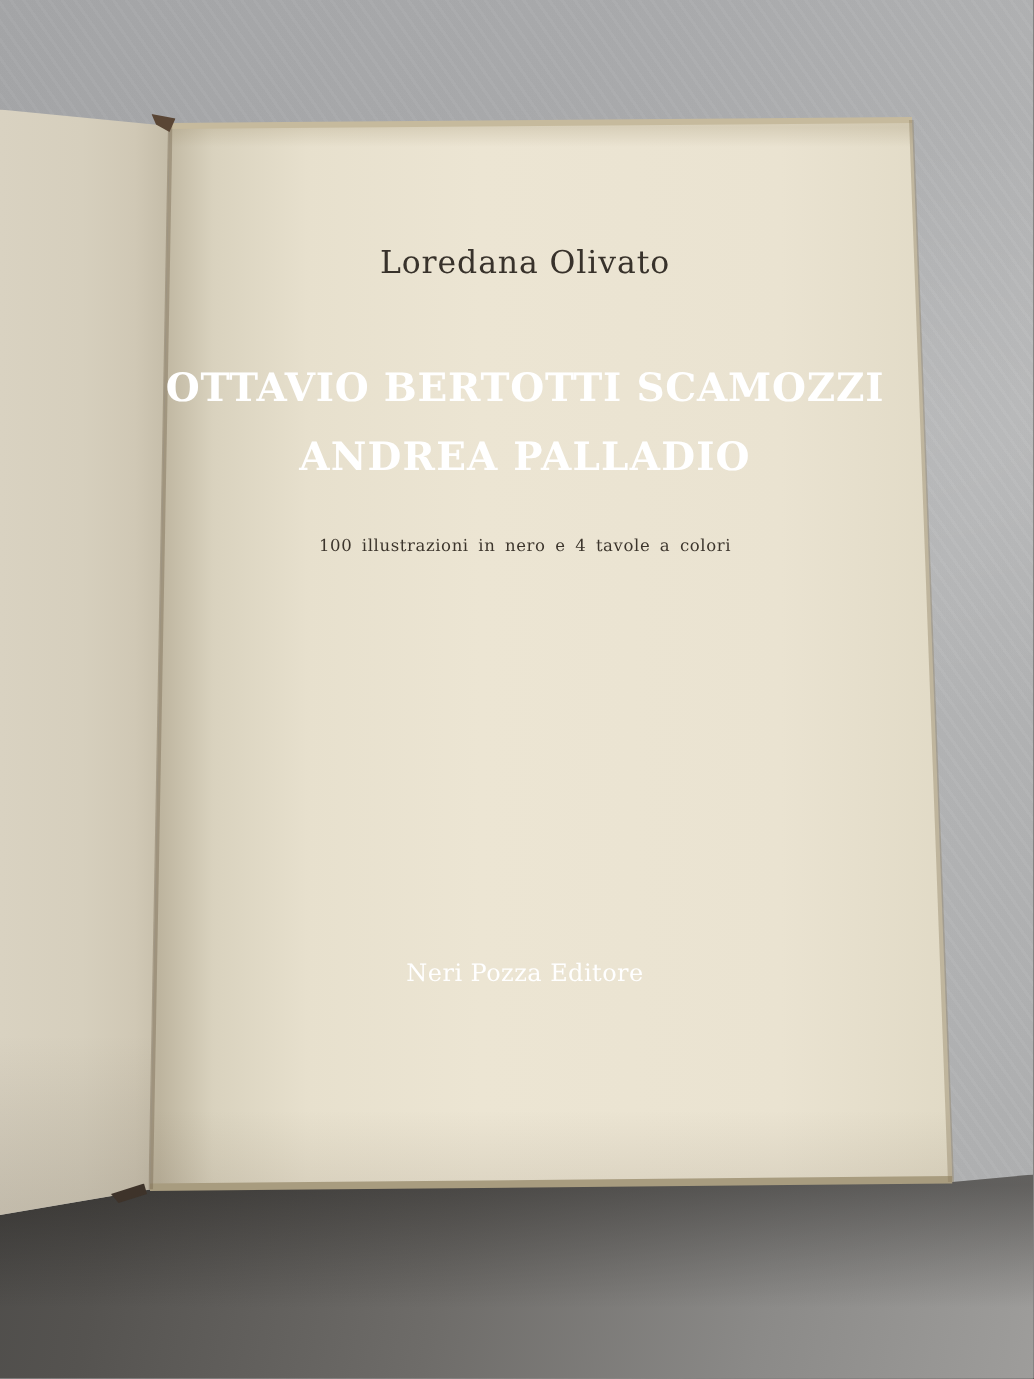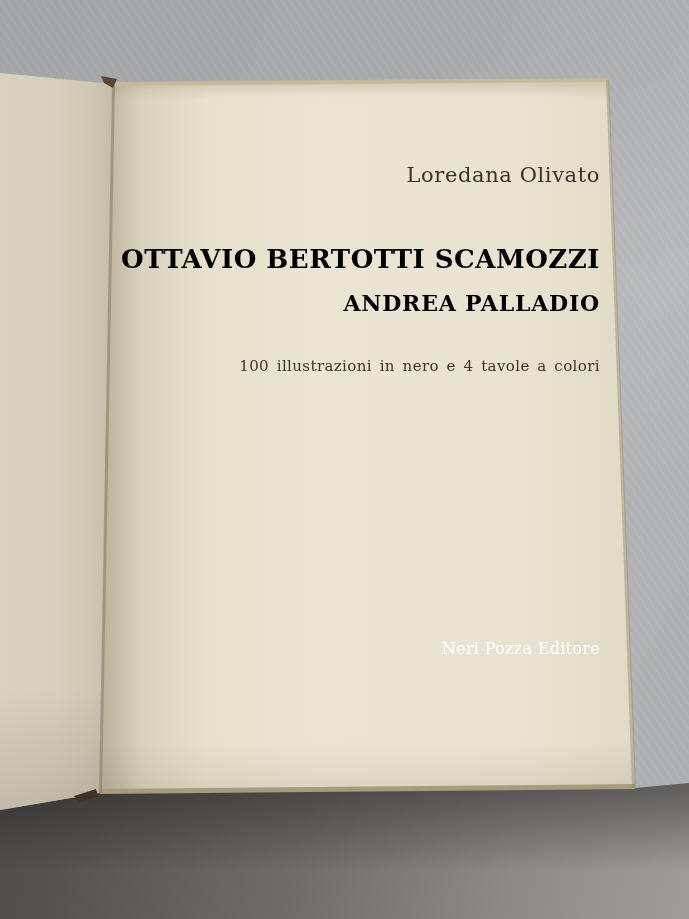--- a/index.html
+++ b/index.html
@@ -46,28 +46,28 @@
       linear-gradient(90deg, #bdb49e 106px, #d9d2be 142px, #e7e0cd 205px, #ece5d3 320px, #eae3d1 520px, #e1dac6 632px);
   }
   .edge-top    { clip-path: polygon(113px 82px, 608px 78px, 608px 82px, 113px 86px); background: #c6ba9d; }
   .edge-bottom { clip-path: polygon(100px 789px, 635px 784px, 635px 789px, 100px 794px); background: #a89c7f; }
   .edge-right  { clip-path: polygon(606px 80px, 609px 80px, 636px 788px, 632px 788px); background: rgba(140,125,95,0.40); }
   .gutter-line { clip-path: polygon(112px 84px, 115px 84px, 102px 793px, 99px 793px); background: rgba(110,95,70,0.38); }
   .notch-top    { clip-path: polygon(101px 76px, 117px 79px, 113px 88px, 104px 83px); background: #5a4635; }
   .notch-bottom { clip-path: polygon(74px 796px, 96px 789px, 98px 796px, 79px 802px); background: #3e332a; }
 
   
-  .page-content { position: absolute; left: 100px; top: 0; width: 500px; height: 919px; text-align: right; }
+  .page-content { position: absolute; left: 100px; top: 0; width: 500px; height: 919px; text-align: center; }
   .page-content > div { position: absolute; width: 100%; left: 0; white-space: nowrap; }
   .author    { top: 163px; font-size: 21px; letter-spacing: 0.6px; color: #38322b; }
   .t1 { top: 244px; font-size: 26px; font-weight: bold; letter-spacing: 0.5px; }
   .t2 { top: 275px; font-size: 15px; font-weight: bold; letter-spacing: 0.8px; }
-  .t3 { top: 290px; font-size: 22px; font-weight: bold; letter-spacing: 0.8px; }
-  .red { color: #000000; }
-  .note      { top: 357px; font-size: 15px; letter-spacing: 0.4px; word-spacing: 2.5px; color: #3c352c; }
+  .t3 { top: 290px; font-size: 26px; font-weight: bold; letter-spacing: 0.8px; }
+  .red { color: #ffffff; }
+  .note      { top: 357px; font-size: 11px; letter-spacing: 0.4px; word-spacing: 2.5px; color: #3c352c; }
   .publisher { top: 639px; font-size: 16px; letter-spacing: 0.3px; color: #ffffff; }
 </style>
 </head>
 <body>
 
 <div class="scene">
   <div class="layer bg-top"></div>
   <div class="layer bg-texture"></div>
   <div class="layer bg-bottom"></div>
 

